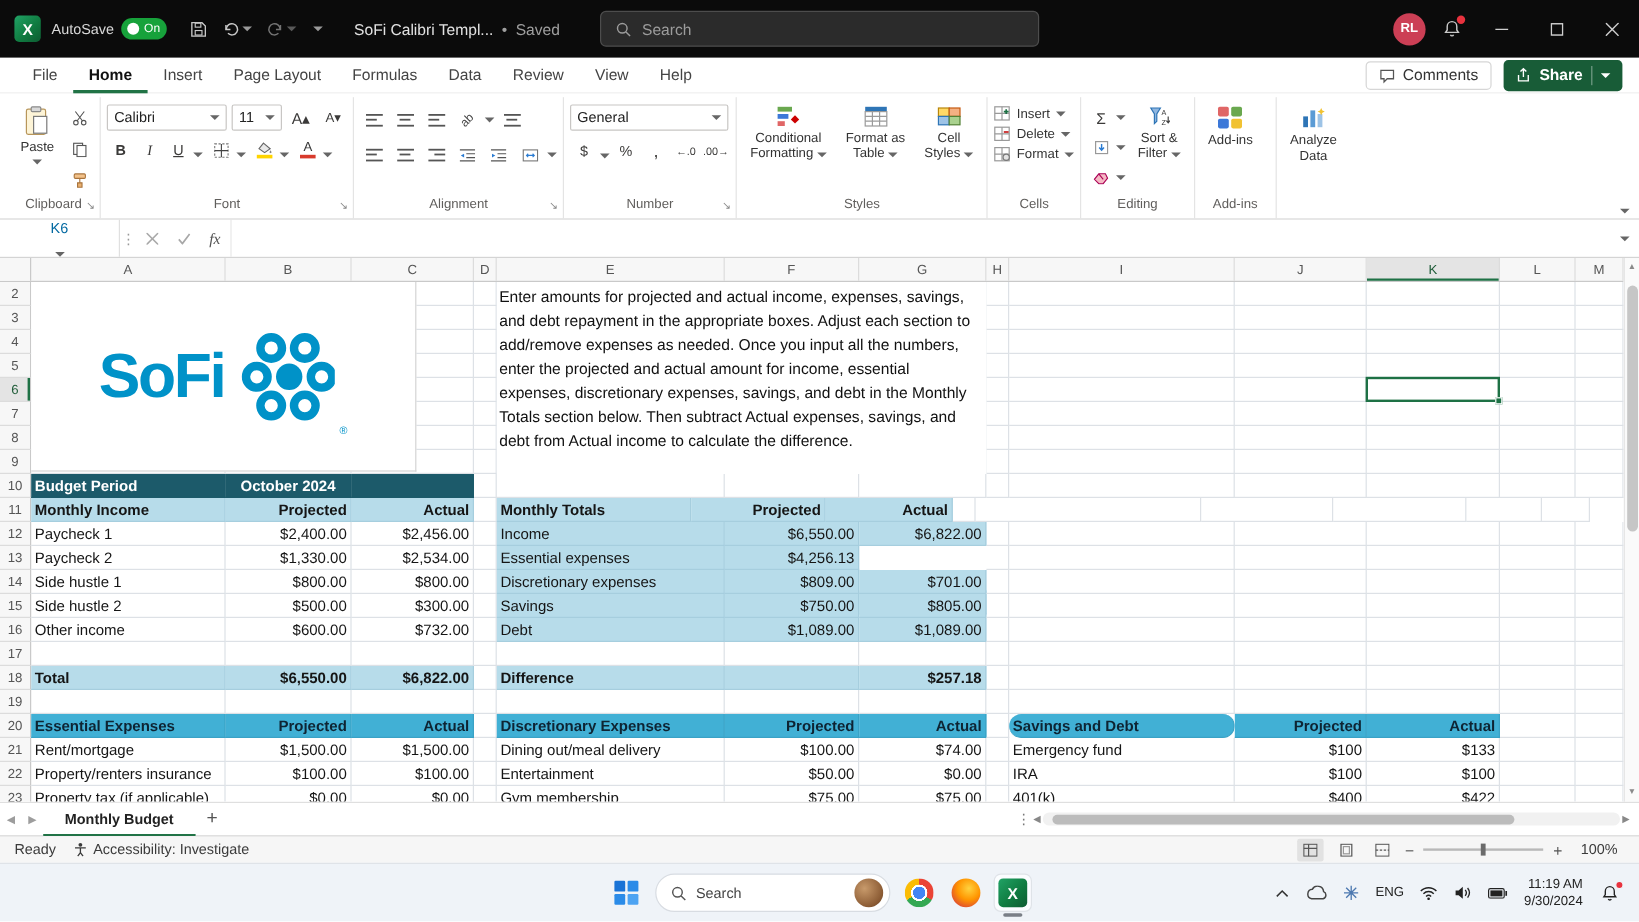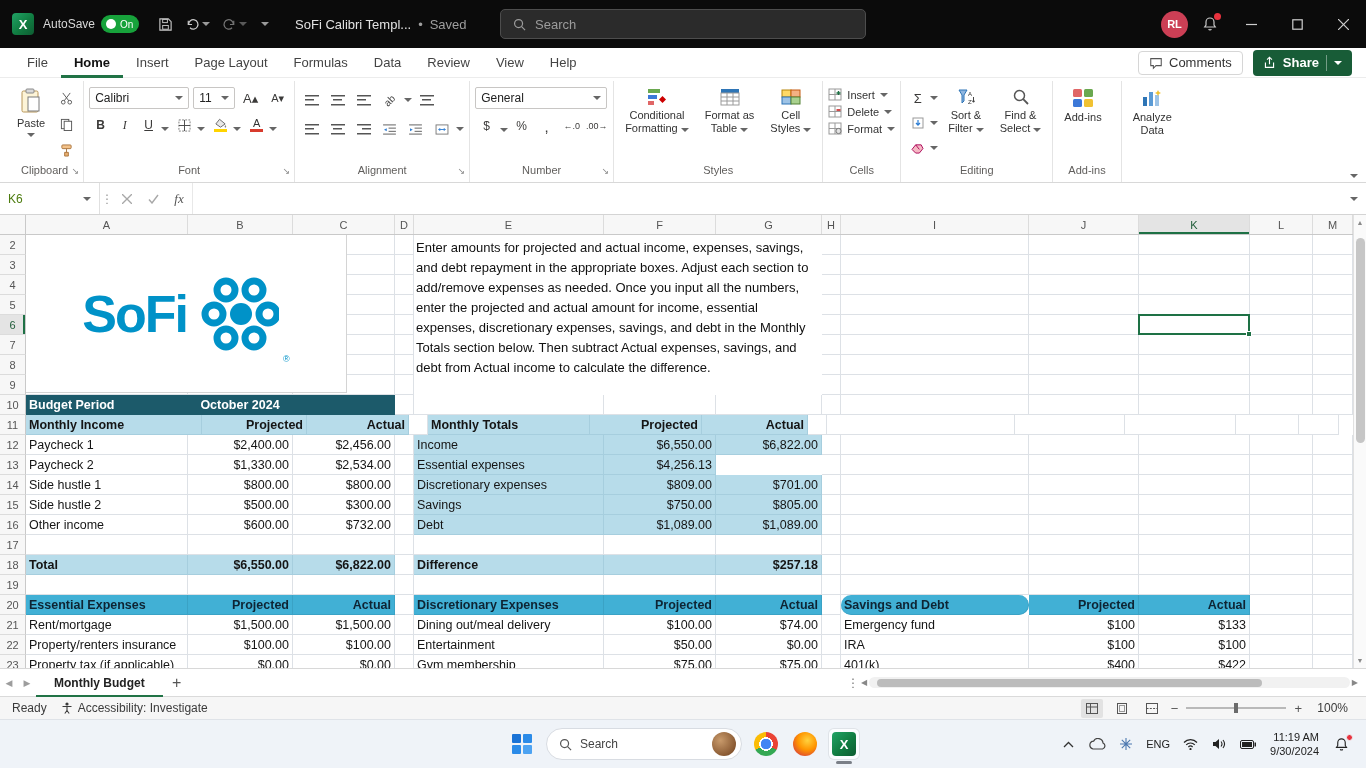--- a/index.html
+++ b/index.html
@@ -48,21 +48,21 @@
 .fcol { display:flex; flex-direction:column; gap:4px; padding-top:4px; }
 .underbar { display:block; width:13px; height:3px; margin-top:1px; }
 .lines { width:14px; height:11px; background:linear-gradient(#555,#555) left 0/14px 1.5px no-repeat, linear-gradient(#555,#555) left 4.5px/9px 1.5px no-repeat, linear-gradient(#555,#555) left 9px/14px 1.5px no-repeat; }
 .lines.c { background-position:center 0, center 4.5px, center 9px; }
 .lines.r { background-position:right 0, right 4.5px, right 9px; }
 .stack2 { font-size:11px; line-height:13px; text-align:center; color:#333; }
 .collapse-ribbon { position:absolute; right:8px; bottom:4px; color:#666; }
 
 
 .formulabar { height:32px; background:#fff; border-bottom:1px solid #d4d4d4; display:flex; align-items:stretch; font-size:12px; }
-.namebox { width:100px; display:flex; align-items:center; justify-content:space-between; padding:0 8px; border-right:1px solid #e0e0e0; color:#4d7c0f; }
+.namebox { width:100px; display:flex; align-items:center; justify-content:space-between; padding:0 8px; border-right:1px solid #e0e0e0; color:#0369a1;flex-direction:column; }
 .fb-dots { width:14px; display:flex; align-items:center; justify-content:center; color:#999; }
 .fb-btn { width:26px; display:flex; align-items:center; justify-content:center; color:#9b9b9b; }
 .fb-btn.fx { color:#555; font-style:italic; font-family:"Liberation Serif", serif; font-size:13px; }
 .fb-input { flex:1; border-left:1px solid #e8e8e8; }
 .fb-expand { width:24px; display:flex; align-items:center; justify-content:center; }
 
 
 .sheet-wrap { display:flex; height:453px; }
 .sheet { width:1353px; }
 .colheaders { height:20px; display:flex; background:#f7f7f7; border-bottom:1px solid #c9c9c9; }
@@ -494,27 +494,20 @@
       </div>
       <div class="bigbtn">
         <svg width="18" height="18" viewBox="0 0 18 18">
             <path d="M2 2h8L7 7v6l-2 2V7z" fill="#8fb6e0" stroke="#2e75b6"></path>
             <text x="11" y="8" font-size="6" fill="#333">A</text>
             <text x="11" y="16" font-size="6" fill="#333">Z</text>
             <path d="M16.5 9v5M15 12.5l1.5 1.8 1.5-1.8" fill="none" stroke="#444"></path>
           </svg>
         <span class="stack2"><span>Sort &amp;</span><br><span>Filter</span> <span class="car"></span></span>
       </div>
-      <div class="bigbtn">
-        <svg width="18" height="18" viewBox="0 0 18 18">
-            <circle cx="7.5" cy="7.5" r="5" fill="none" stroke="#555" stroke-width="1.5"></circle>
-            <line x1="11.2" y1="11.2" x2="16" y2="16" stroke="#555" stroke-width="1.8"></line>
-          </svg>
-        <span class="stack2"><span>Find &amp;</span><br><span>Select</span> <span class="car"></span></span>
-      </div>
     </div>
     <div class="rlabel"><span>Editing</span></div>
   </div>
 
   <div class="rgroup">
     <div class="rcontent">
       <div class="bigbtn">
         <svg width="22" height="20" viewBox="0 0 22 20">
             <rect x="1" y="1" width="9" height="8" rx="1.5" fill="#e06666"></rect>
             <rect x="12" y="1" width="9" height="8" rx="1.5" fill="#6aa84f"></rect>
@@ -730,21 +723,21 @@
             <div class="cell" style="width: 106px;"></div>
             <div class="cell" style="width: 19px;"></div>
             <div class="cell" style="width: 188px;"></div>
             <div class="cell" style="width: 110px;"></div>
             <div class="cell" style="width: 111px;"></div>
             <div class="cell" style="width: 63px;"></div>
             <div class="cell" style="width: 40px;"></div>
           </div>
           <div class="grow">
             <div class="rowhdr">11</div>
-            <div class="cell cs-tot" style="width: 176px;">Monthly Income</div>
+            <div class="cell cs-tot" style="width: 162px;">Monthly Income</div>
             <div class="cell cs-tot al-r" style="width: 105px;">Projected</div>
             <div class="cell cs-tot al-r" style="width: 102px;">Actual</div>
             <div class="cell" style="width: 19px;"></div>
             <div class="cell cs-tot" style="width: 162px;">Monthly Totals</div>
             <div class="cell cs-tot al-r" style="width: 112px;">Projected</div>
             <div class="cell cs-tot al-r" style="width: 106px;">Actual</div>
             <div class="cell" style="width: 19px;"></div>
             <div class="cell" style="width: 188px;"></div>
             <div class="cell" style="width: 110px;"></div>
             <div class="cell" style="width: 111px;"></div>

